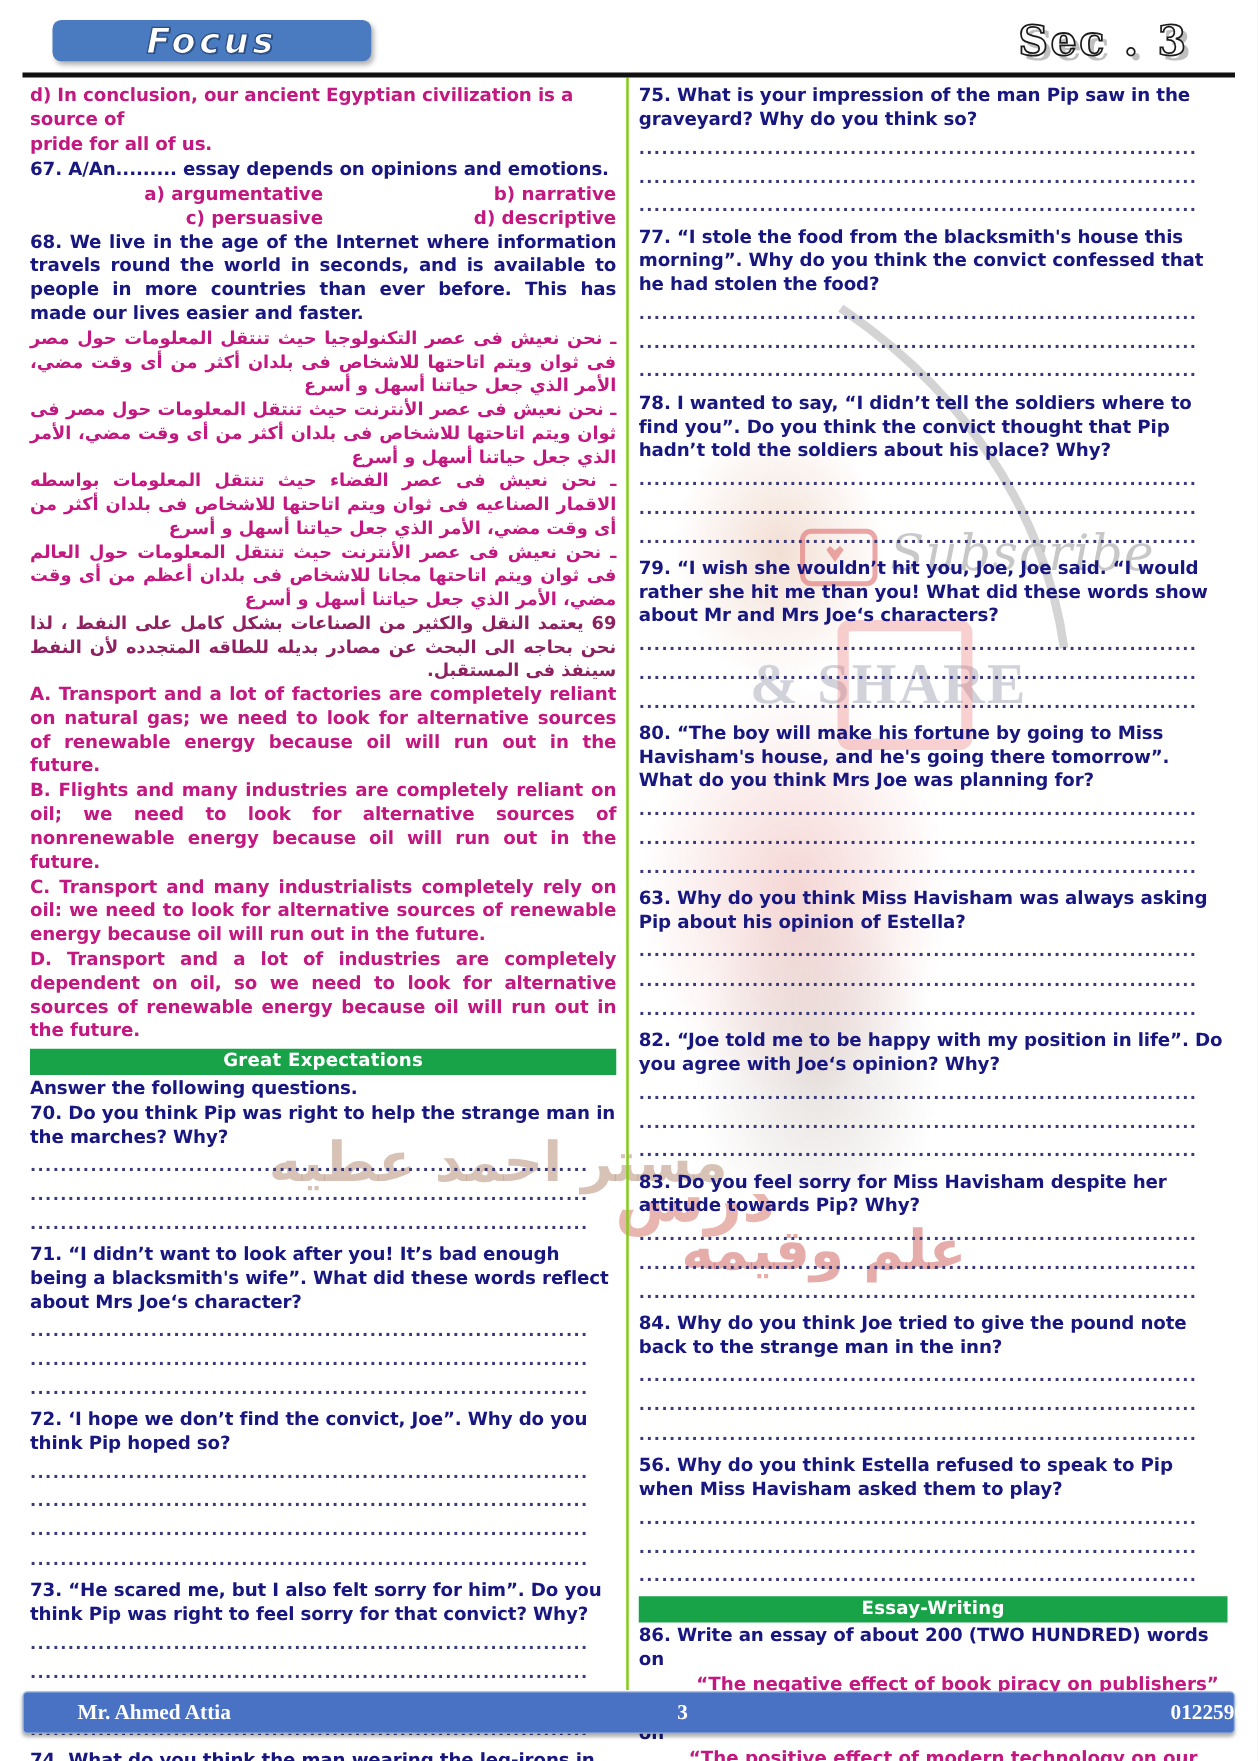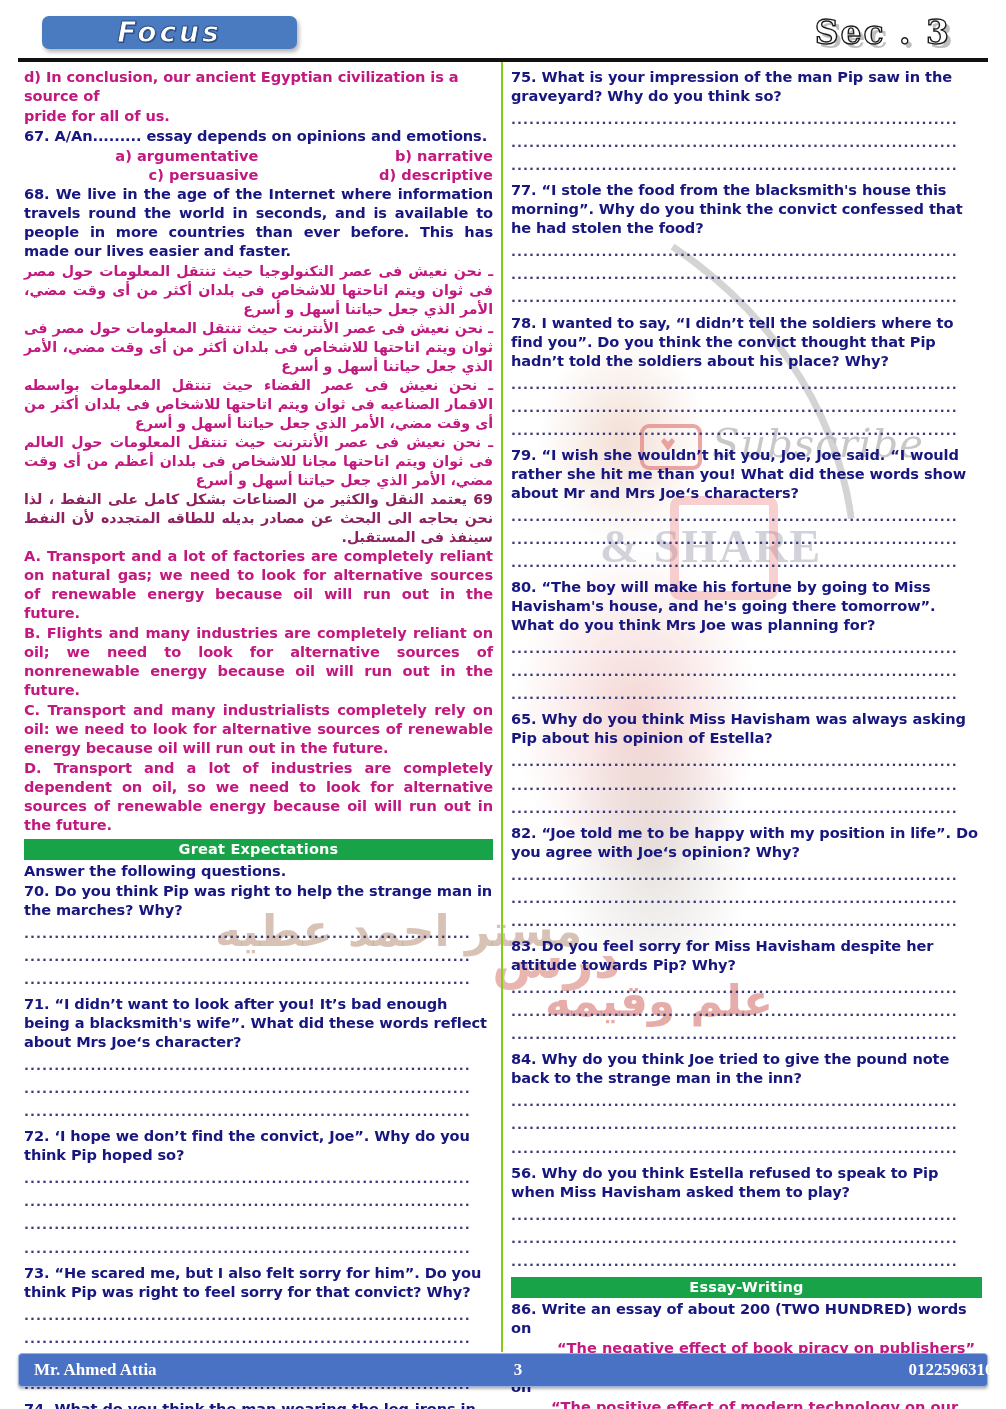--- a/index.html
+++ b/index.html
@@ -278,21 +278,21 @@
     border-radius: 4px;
     box-shadow: 0 2px 3px rgba(0,0,0,0.3);
     display: flex;
     align-items: center;
     z-index: 4;
     color: #ffffff;
     font-family: "Liberation Serif", serif;
     font-weight: bold;
     font-size: 17px;
   }
-  .footer-left  { flex: 0 0 33%; padding-left: 15px; text-align: left; }
+  .footer-left  { flex: 0 0 33%; padding-left: 15px; text-align: left; margin-left: 28px; }
   .footer-mid   { flex: 0 0 34%; text-align: center; }
   .footer-right { flex: 0 0 33%; padding-right: 18px; text-align: right; }
 </style>
 </head>
 <body>
 
 <div class="page">
 
   <div class="wm wm-person"></div>
   <div class="wm wm-swoosh"></div>
@@ -379,21 +379,21 @@
 
       <p class="q">78. I wanted to say, “I didn’t tell the soldiers where to find you”. Do you think the convict thought that Pip hadn’t told the soldiers about his place? Why?</p>
       <div class="dots">..........................................................................<br>..........................................................................<br>..........................................................................</div>
 
       <p class="q">79. “I wish she wouldn’t hit you, Joe, Joe said. “I would rather she hit me than you! What did these words show about Mr and Mrs Joe‘s characters?</p>
       <div class="dots">..........................................................................<br>..........................................................................<br>..........................................................................</div>
 
       <p class="q">80. “The boy will make his fortune by going to Miss Havisham's house, and he's going there tomorrow”. What do you think Mrs Joe was planning for?</p>
       <div class="dots">..........................................................................<br>..........................................................................<br>..........................................................................</div>
 
-      <p class="q">65. Why do you think Miss Havisham was always asking Pip about his opinion of Estella?</p>
+      <p class="q">63. Why do you think Miss Havisham was always asking Pip about his opinion of Estella?</p>
       <div class="dots">..........................................................................<br>..........................................................................<br>..........................................................................</div>
 
       <p class="q">82. “Joe told me to be happy with my position in life”. Do you agree with Joe‘s opinion? Why?</p>
       <div class="dots">..........................................................................<br>..........................................................................<br>..........................................................................</div>
 
       <p class="q">83. Do you feel sorry for Miss Havisham despite her attitude towards Pip? Why?</p>
       <div class="dots">..........................................................................<br>..........................................................................<br>..........................................................................</div>
 
       <p class="q">84. Why do you think Joe tried to give the pound note back to the strange man in the inn?</p>
       <div class="dots">..........................................................................<br>..........................................................................<br>..........................................................................</div>

